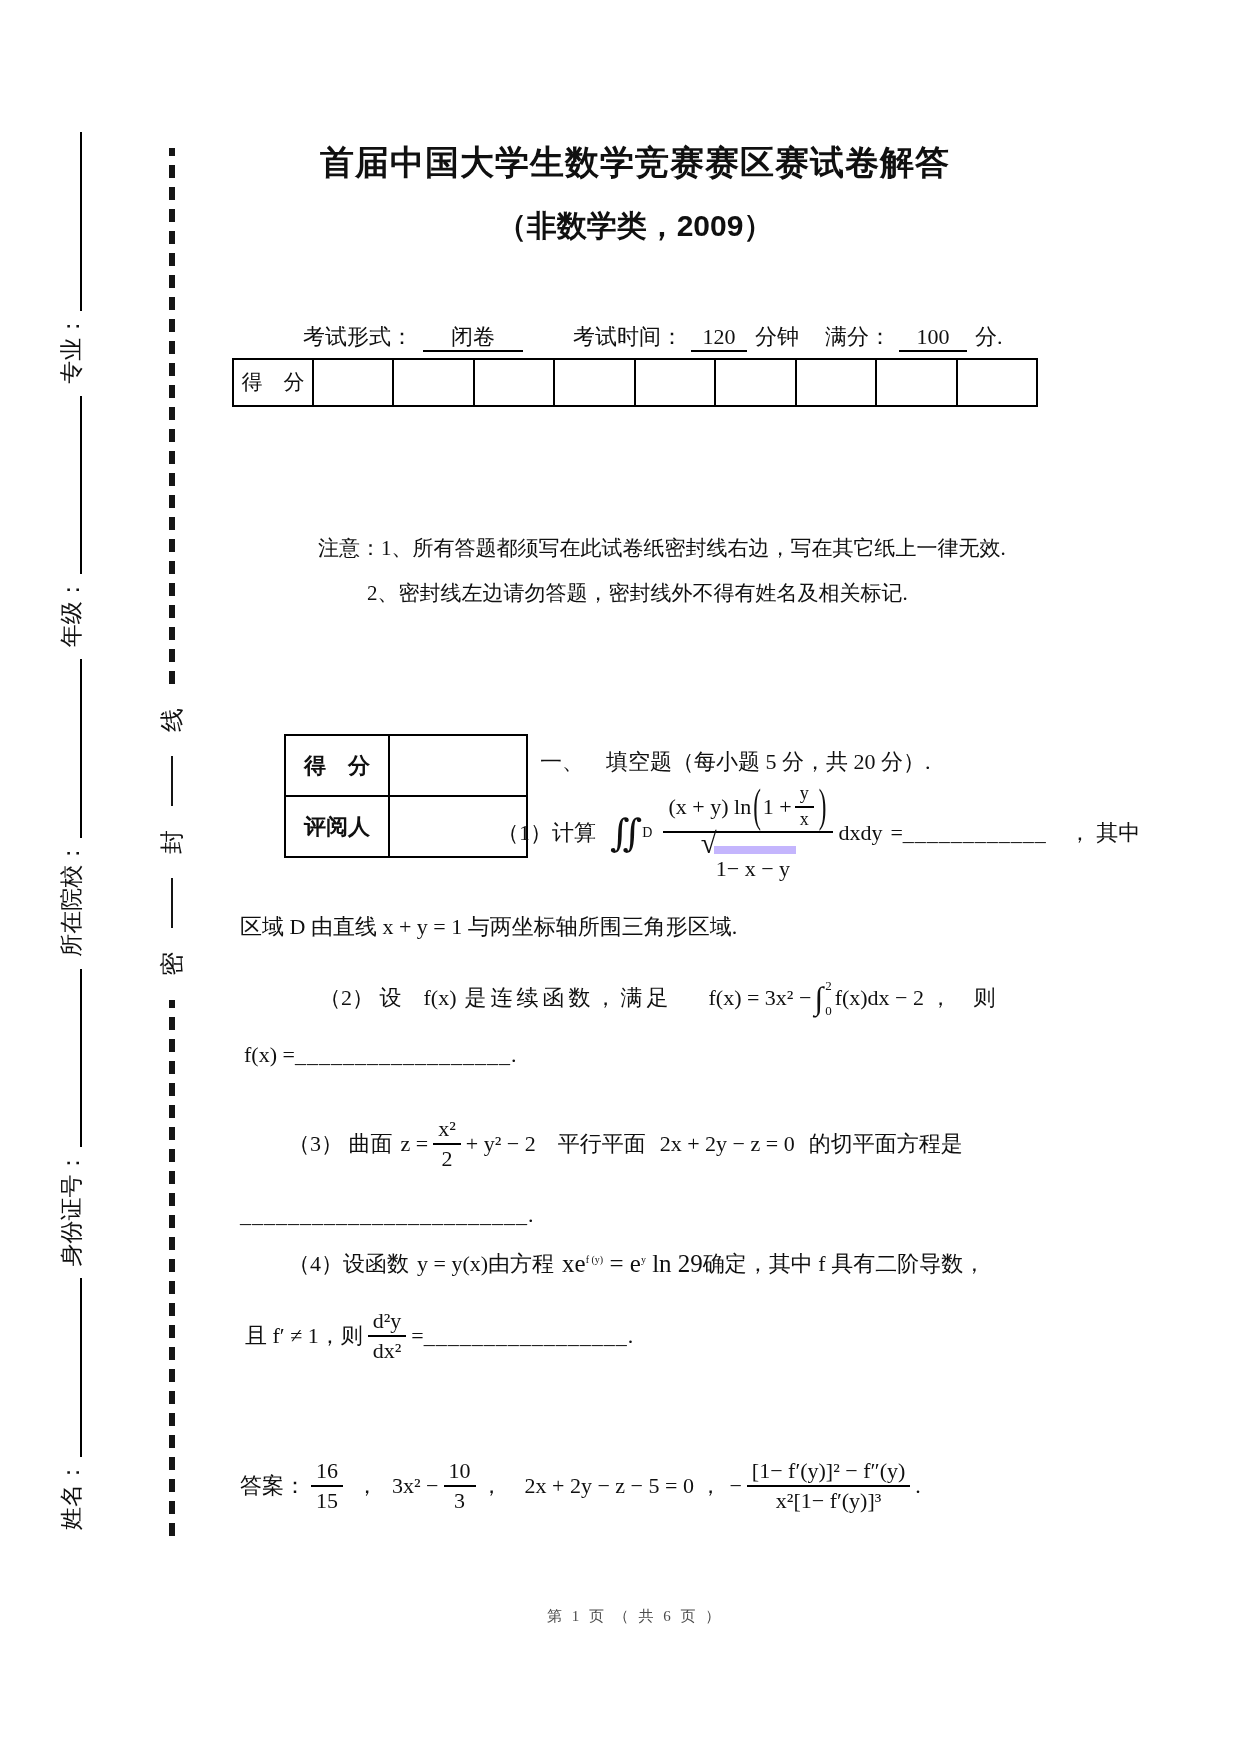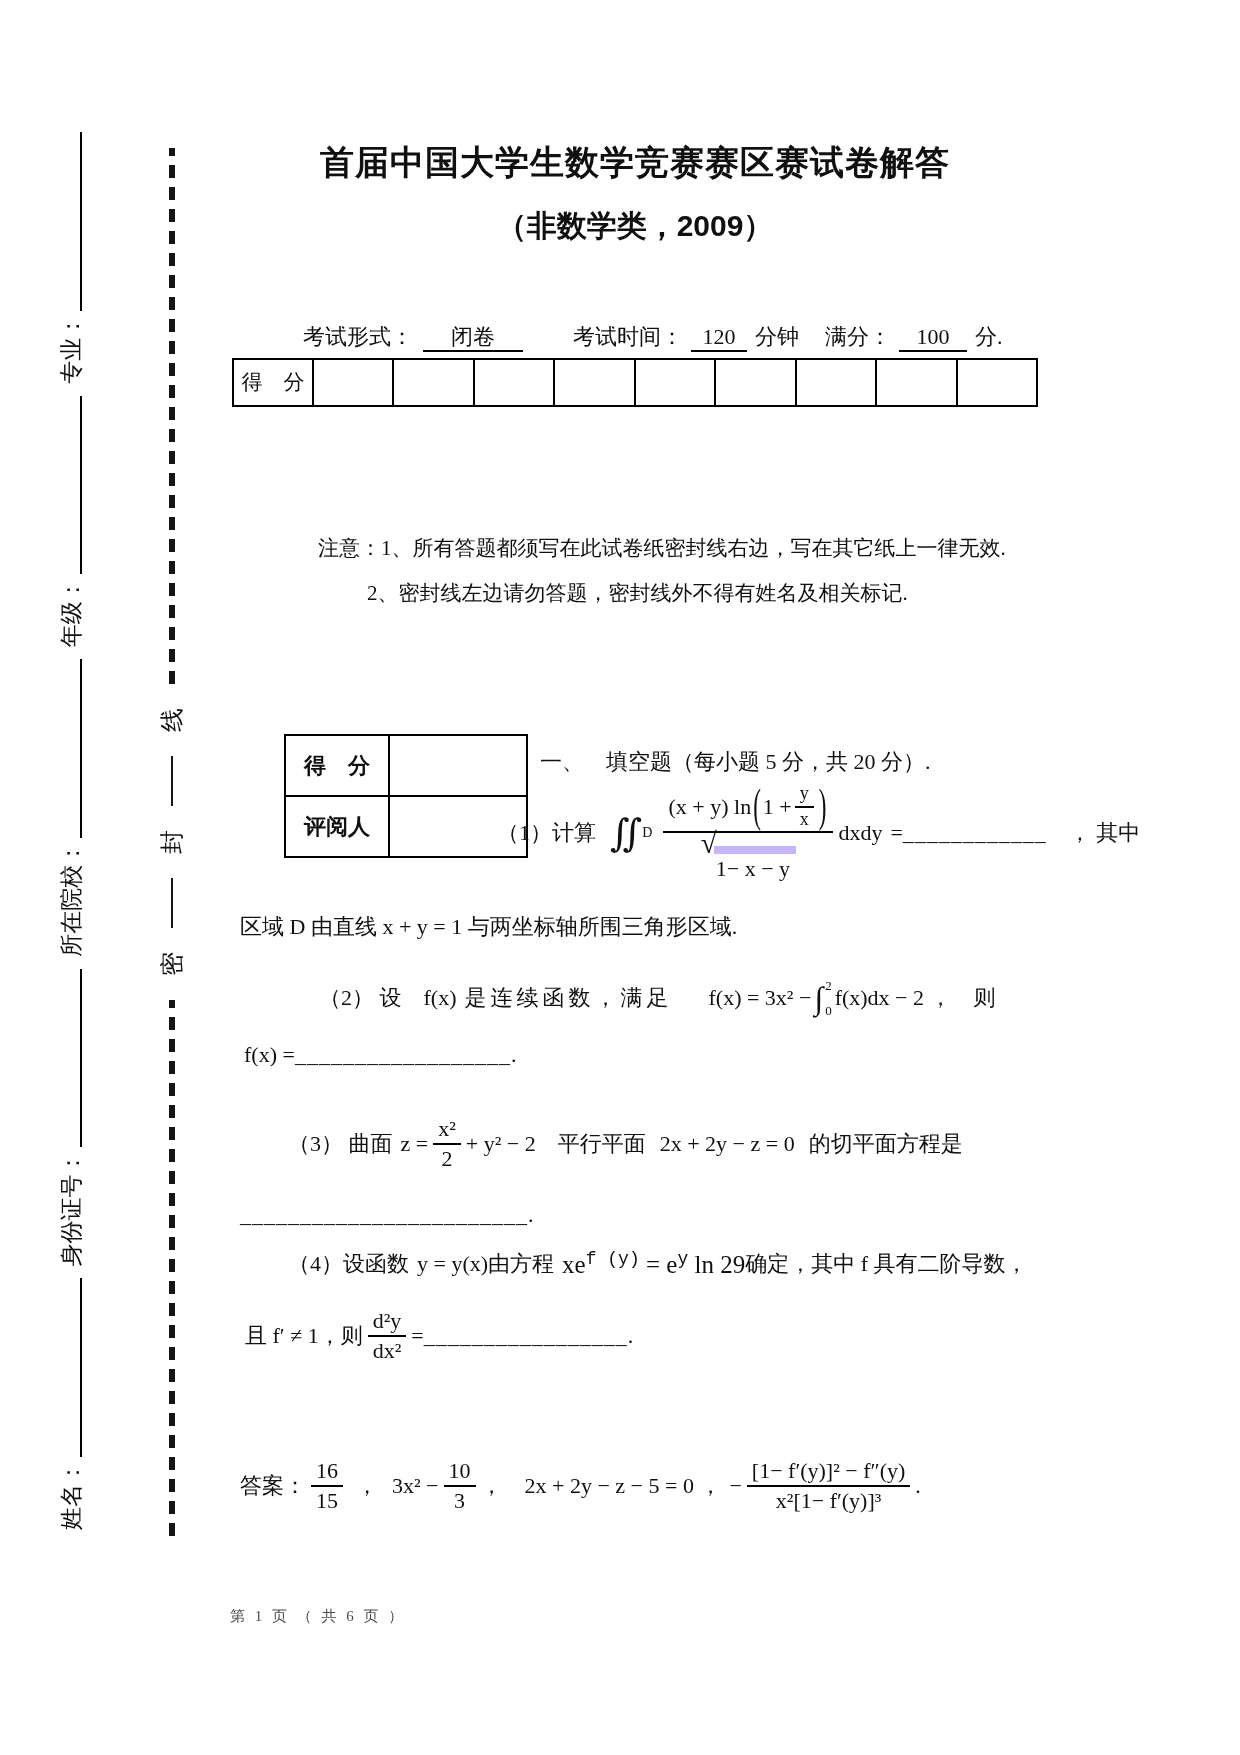--- a/index.html
+++ b/index.html
@@ -56,38 +56,38 @@
   .heading{left:540px;top:747px;font-size:22px;}
   .q1l1{left:497px;top:780px;height:106px;font-size:22px;}
   .q1l2{left:240px;top:912px;font-size:22px;}
   .q2l1{left:288px;top:968px;height:60px;font-size:22px;margin-left:31px;}
   .q2l2{left:244px;top:1040px;font-size:22px;}
   .q3l1{left:288px;top:1102px;height:84px;font-size:22px;}
   .q3l2{left:240px;top:1200px;font-size:22px;}
   .q4l1{left:288px;top:1240px;height:48px;font-size:22px;}
   .q4l2{left:245px;top:1292px;height:88px;font-size:22px;}
   .ans{left:240px;top:1436px;height:100px;font-size:22px;}
-  .footer{position:absolute;left:230px;top:1606px;width:810px;
+  .footer{position:absolute;left:230px;top:1606px;width:810px;text-align:center;
           font-size:15px;color:#4c4c4c;letter-spacing:3px;}
 
   
   .frac{display:inline-flex;flex-direction:column;align-items:center;vertical-align:middle;margin:0 5px;line-height:1.2;}
   .frac>.fnum{border-bottom:2px solid #000;padding:0 5px 1px;display:inline-flex;align-items:center;justify-content:center;}
   .frac>.fden{padding:1px 5px 0;display:inline-flex;align-items:center;justify-content:center;}
   .sfrac{font-size:18px;margin:0 3px;}
   .bigp{display:inline-block;transform:scaleY(2.0);font-size:23px;font-weight:400;margin:0 2px;}
   .sqrt{display:inline-flex;}
   .sqrt .sign{font-size:29px;line-height:1;margin-top:-5px;}
   .sqrt .rad{border-top:8px solid #c4b5fd;padding:2px 6px 0 2px;margin-left:-3px;margin-top:12px;}
   .iint{font-size:38px;line-height:1;}
   .iintsub{font-size:14px;vertical-align:-12px;margin:0 6px 0 0;}
   .intwrap{display:inline-flex;align-items:center;margin:0 3px;}
   .int{font-size:32px;line-height:1;}
   .lims{display:inline-flex;flex-direction:column;justify-content:space-between;height:38px;font-size:13px;line-height:1;margin-left:2px;}
-  sup.sp{font-size:18px;vertical-align:9px;font-family:Liberation Mono, monospace;}
+  sup.sp{font-size:10px;vertical-align:9px;}
   .mbig{font-size:25px;}
   .blank{letter-spacing:1px;}
   .sp8{display:inline-block;width:8px;}
   .sp14{display:inline-block;width:14px;}
   .sp22{display:inline-block;width:22px;}
   .sp36{display:inline-block;width:36px;}
   .spread{letter-spacing:4px;}
 </style>
 </head>
 <body>

